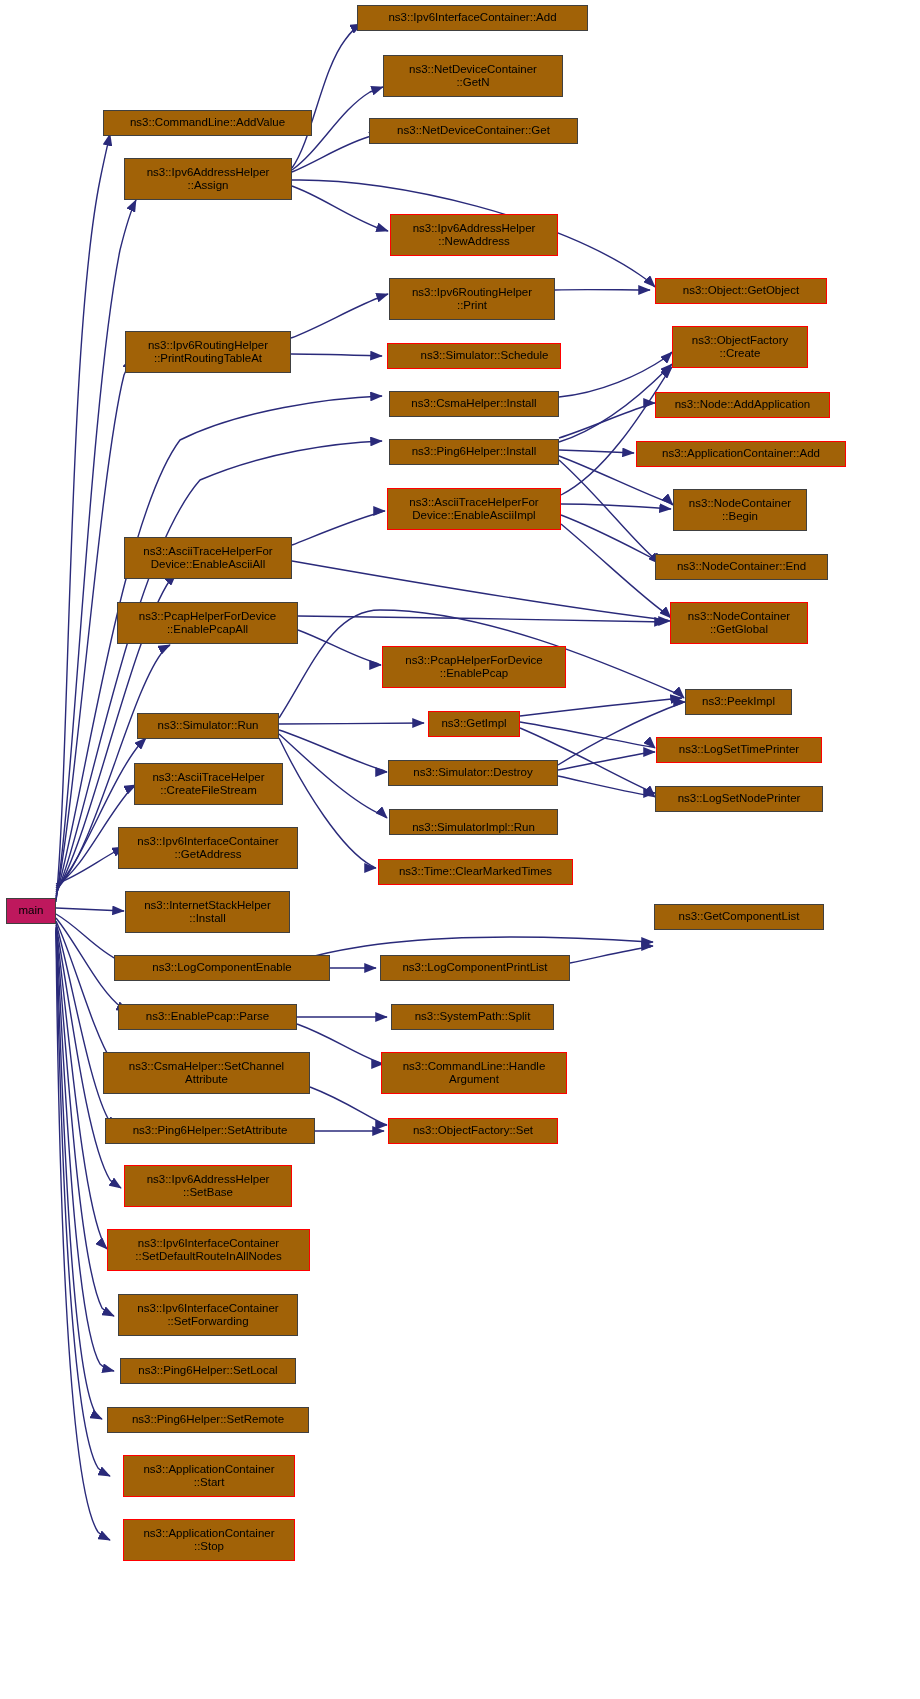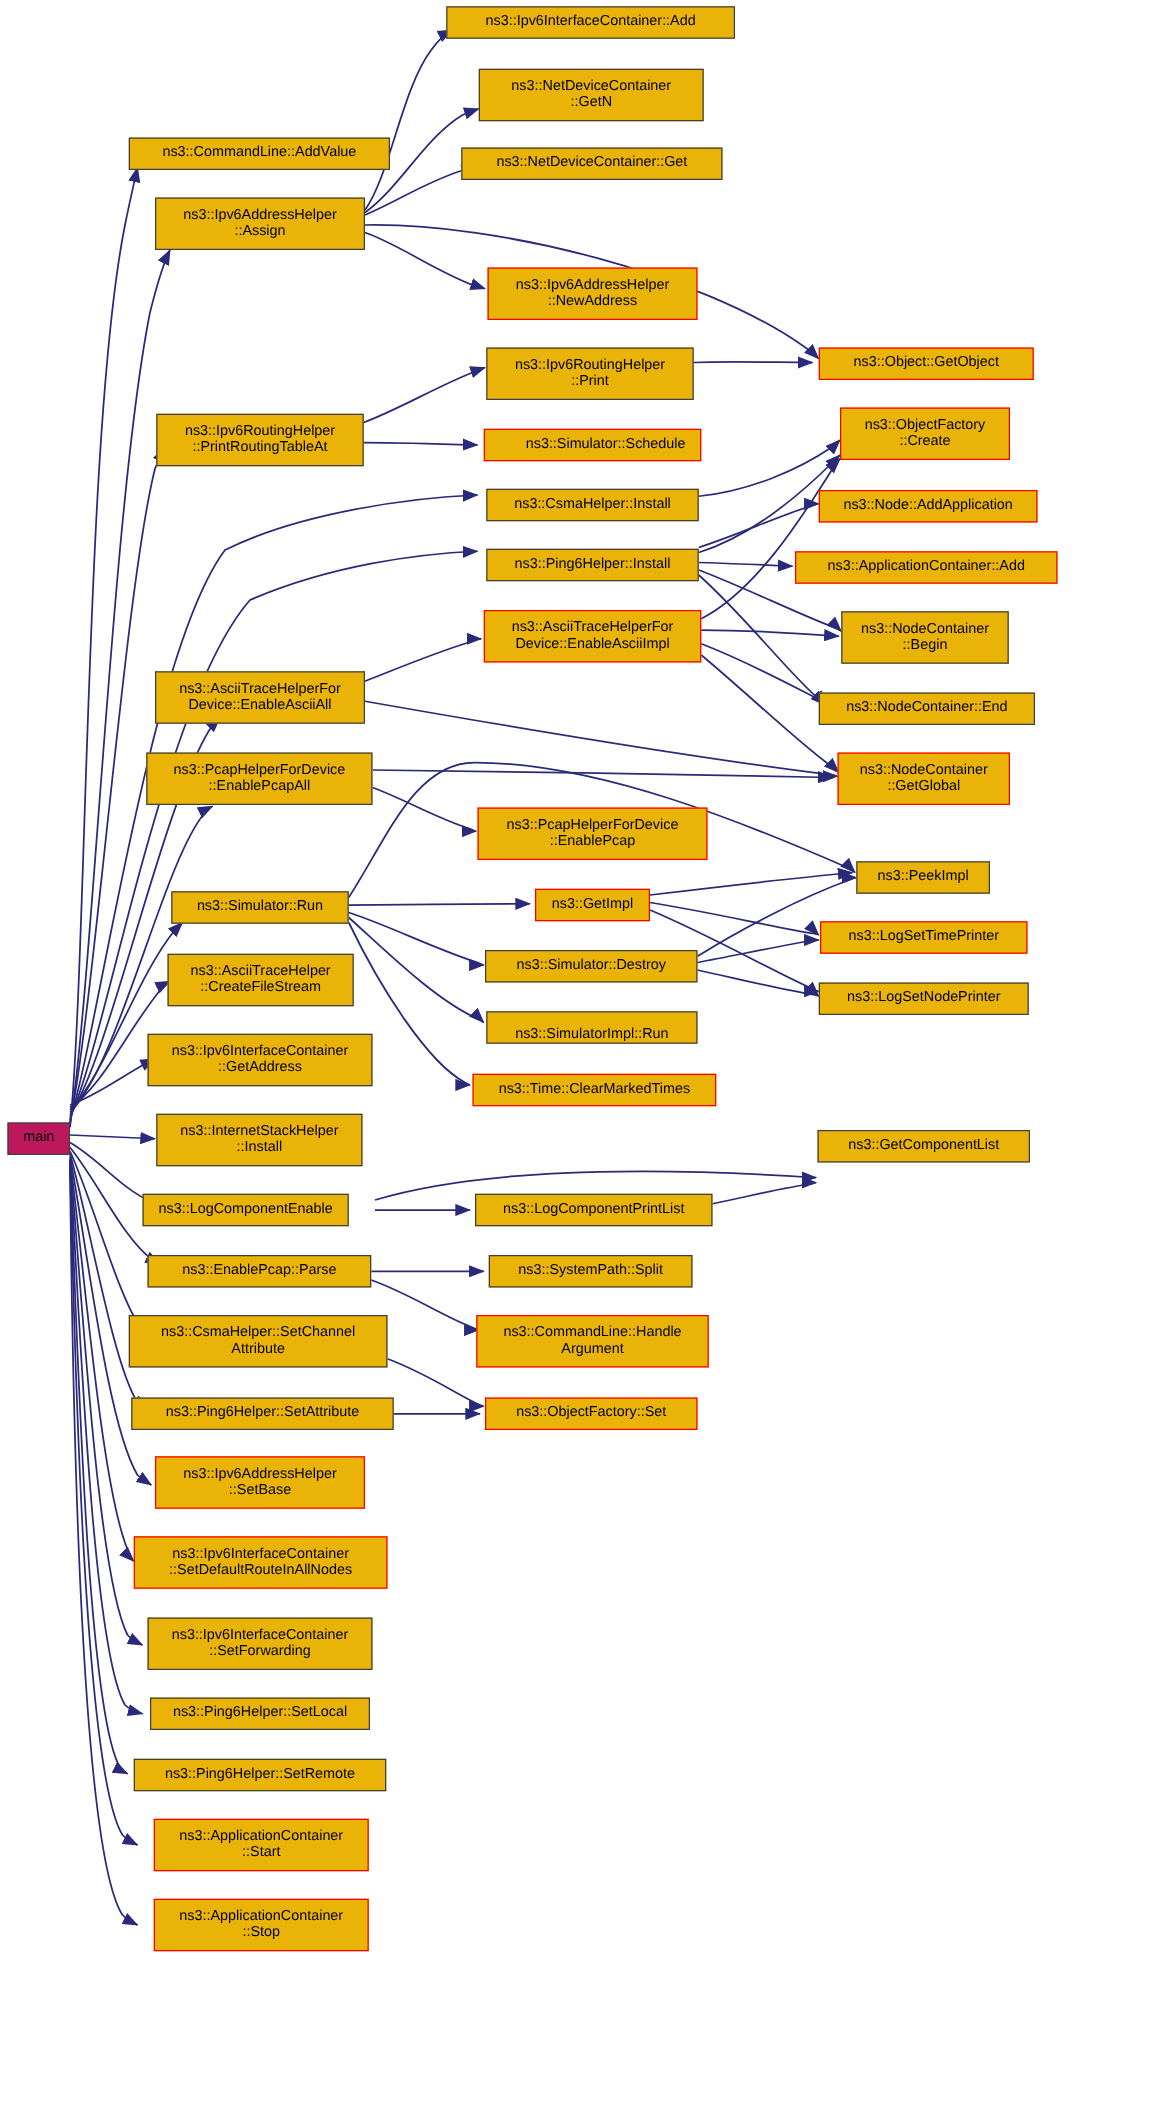--- a/index.html
+++ b/index.html
@@ -11,21 +11,21 @@
     overflow:hidden;
   }
   #edges{position:absolute;left:0;top:0;width:920px;height:1699px;pointer-events:none;}
   .node{
     position:absolute;
     box-sizing:border-box;
     display:flex;
     align-items:center;
     justify-content:center;
     text-align:center;
-    background:#eab308;
+    background:#a16207;
     border:1px solid #404040;
     color:#000000;
     font-size:11.5px;
     line-height:13.5px;
     letter-spacing:0px;
     white-space:pre-line;
     padding:0 3px;
   }
   .node.red{border-color:#ff0000;}
   .node.cur{background:#be185d;border-color:#404040;}
@@ -148,21 +148,21 @@
     <div class="node" style="left: 655px; top: 786px; width: 168px; height: 26px;"><span class="nlabel">ns3::LogSetNodePrinter</span></div>
     <div class="node" style="left: 388px; top: 760px; width: 170px; height: 26px;"><span class="nlabel">ns3::Simulator::Destroy</span></div>
     <div class="node" style="left: 389px; top: 809px; width: 169px; height: 26px; align-items: flex-end;"><span class="nlabel">ns3::SimulatorImpl::Run</span></div>
     <div class="node red" style="left: 378px; top: 859px; width: 195px; height: 26px;"><span class="nlabel">ns3::Time::ClearMarkedTimes</span></div>
     <div class="node" style="left: 134px; top: 763px; width: 149px; height: 42px;"><span class="nlabel">ns3::AsciiTraceHelper
 ::CreateFileStream</span></div>
     <div class="node" style="left: 118px; top: 827px; width: 180px; height: 42px;"><span class="nlabel">ns3::Ipv6InterfaceContainer
 ::GetAddress</span></div>
     <div class="node" style="left: 125px; top: 891px; width: 165px; height: 42px;"><span class="nlabel">ns3::InternetStackHelper
 ::Install</span></div>
-    <div class="node" style="left: 114px; top: 955px; width: 165px; height: 26px;"><span class="nlabel">ns3::LogComponentEnable</span></div>
+    <div class="node" style="left: 114px; top: 955px; width: 216px; height: 26px;"><span class="nlabel">ns3::LogComponentEnable</span></div>
     <div class="node" style="left: 380px; top: 955px; width: 190px; height: 26px;"><span class="nlabel">ns3::LogComponentPrintList</span></div>
     <div class="node" style="left: 654px; top: 904px; width: 170px; height: 26px;"><span class="nlabel">ns3::GetComponentList</span></div>
     <div class="node" style="left: 118px; top: 1004px; width: 179px; height: 26px;"><span class="nlabel">ns3::EnablePcap::Parse</span></div>
     <div class="node" style="left: 391px; top: 1004px; width: 163px; height: 26px;"><span class="nlabel">ns3::SystemPath::Split</span></div>
     <div class="node red" style="left: 381px; top: 1052px; width: 186px; height: 42px;"><span class="nlabel">ns3::CommandLine::Handle
 Argument</span></div>
     <div class="node" style="left: 103px; top: 1052px; width: 207px; height: 42px;"><span class="nlabel">ns3::CsmaHelper::SetChannel
 Attribute</span></div>
     <div class="node" style="left: 105px; top: 1118px; width: 210px; height: 26px;"><span class="nlabel">ns3::Ping6Helper::SetAttribute</span></div>
     <div class="node red" style="left: 388px; top: 1118px; width: 170px; height: 26px;"><span class="nlabel">ns3::ObjectFactory::Set</span></div>

